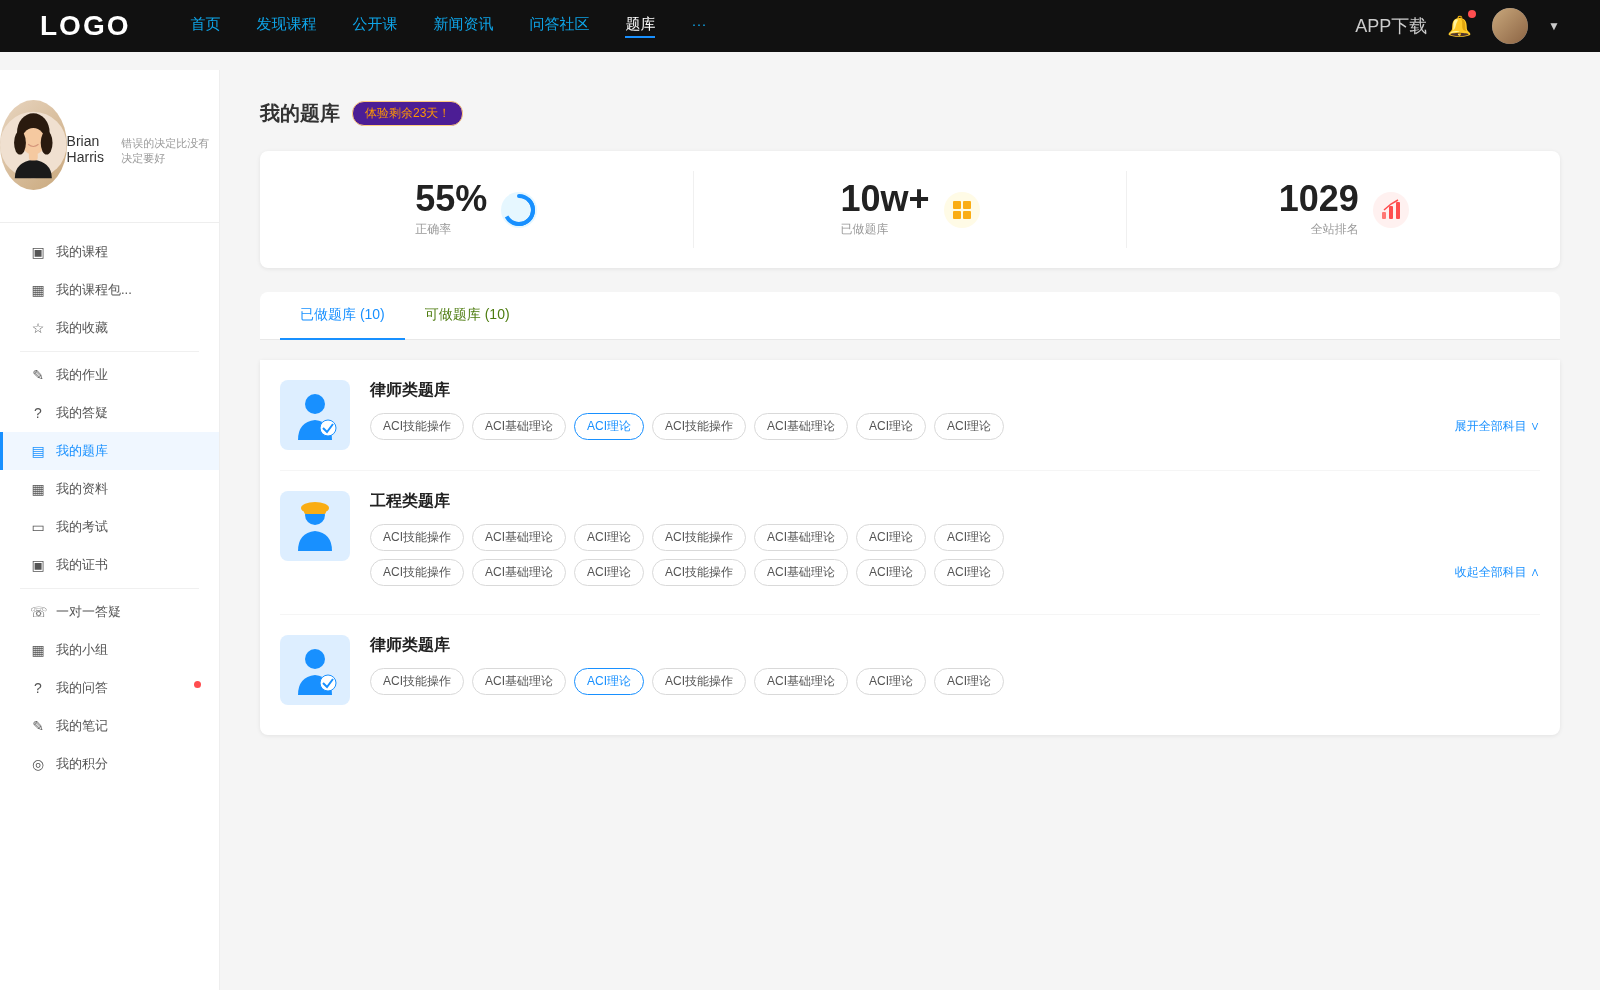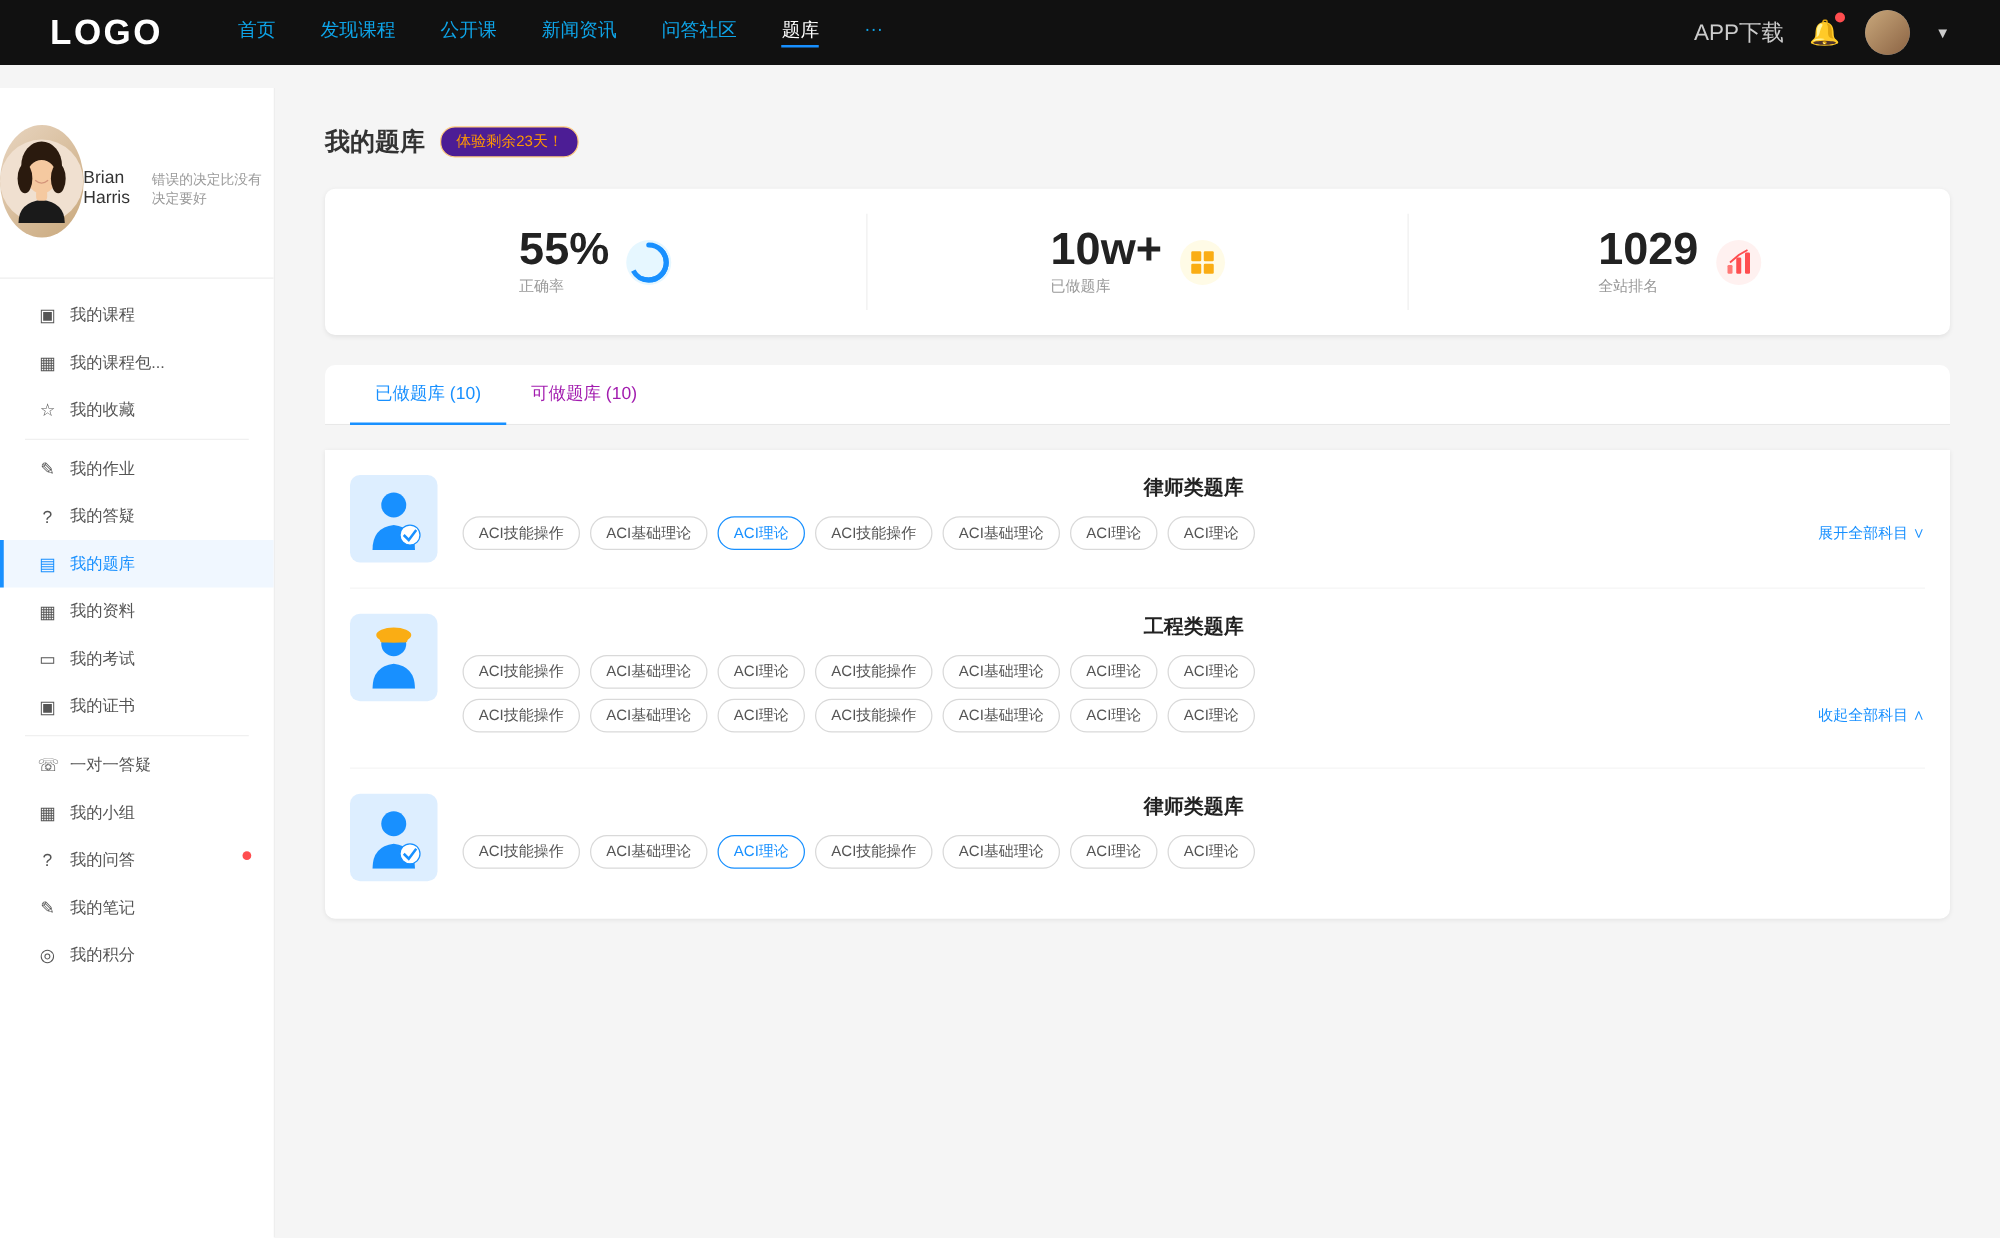--- a/index.html
+++ b/index.html
@@ -210,21 +210,21 @@
     }
     .stat-item {
       flex: 1;
       display: flex;
       align-items: center;
       justify-content: center;
       gap: 14px;
       border-right: 1px solid #f0f0f0;
       padding: 10px 20px;
     }
-    .stat-item:last-child { border-right: none; }
+    .stat-item:last-child { border-right: none; text-align: right; }
     .stat-text {}
     .stat-value {
       font-size: 36px;
       font-weight: 700;
       color: #222;
       line-height: 1;
     }
     .stat-label {
       font-size: 12px;
       color: #999;
@@ -250,21 +250,21 @@
       gap: 0;
       margin-bottom: 20px;
       border-bottom: 1px solid #e8e8e8;
       background: #fff;
       padding: 0 20px;
       border-radius: 8px 8px 0 0;
     }
     .tab-item {
       padding: 14px 20px;
       font-size: 14px;
-      color: #a21caf;
+      color: #4d7c0f;
       cursor: pointer;
       border-bottom: 2px solid transparent;
       margin-bottom: -1px;
     }
     .tab-item.active {
       color: #1890ff;
       border-bottom-color: #1890ff;
       font-weight: 500;
     }
 
@@ -285,21 +285,21 @@
     .bank-item:last-child { border-bottom: none; }
     .bank-icon-wrap {
       width: 70px; height: 70px;
       border-radius: 8px;
       background: #e8f4ff;
       display: flex; align-items: center; justify-content: center;
       flex-shrink: 0;
     }
     .bank-person-svg { width: 50px; height: 50px; }
 
-    .bank-info { flex: 1; text-align: center; }
+    .bank-info { flex: 1; }
     .bank-name {
       font-size: 16px;
       font-weight: 600;
       color: #222;
       margin-bottom: 12px;
     }
     .bank-tag {
       padding: 4px 12px;
       border: 1px solid #d9d9d9;
       border-radius: 14px;

